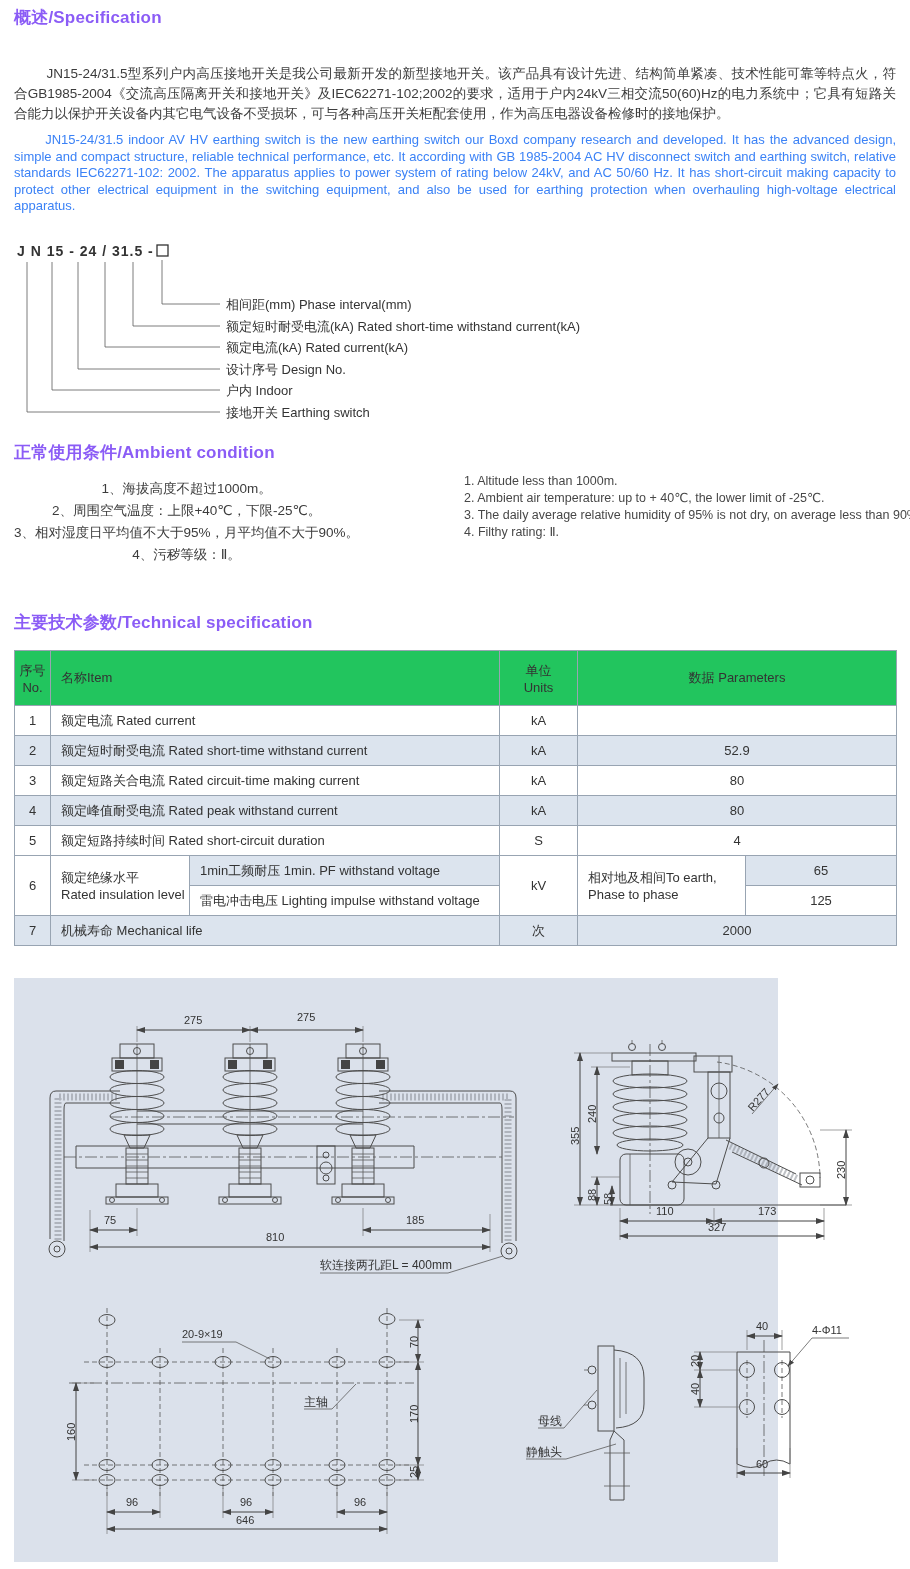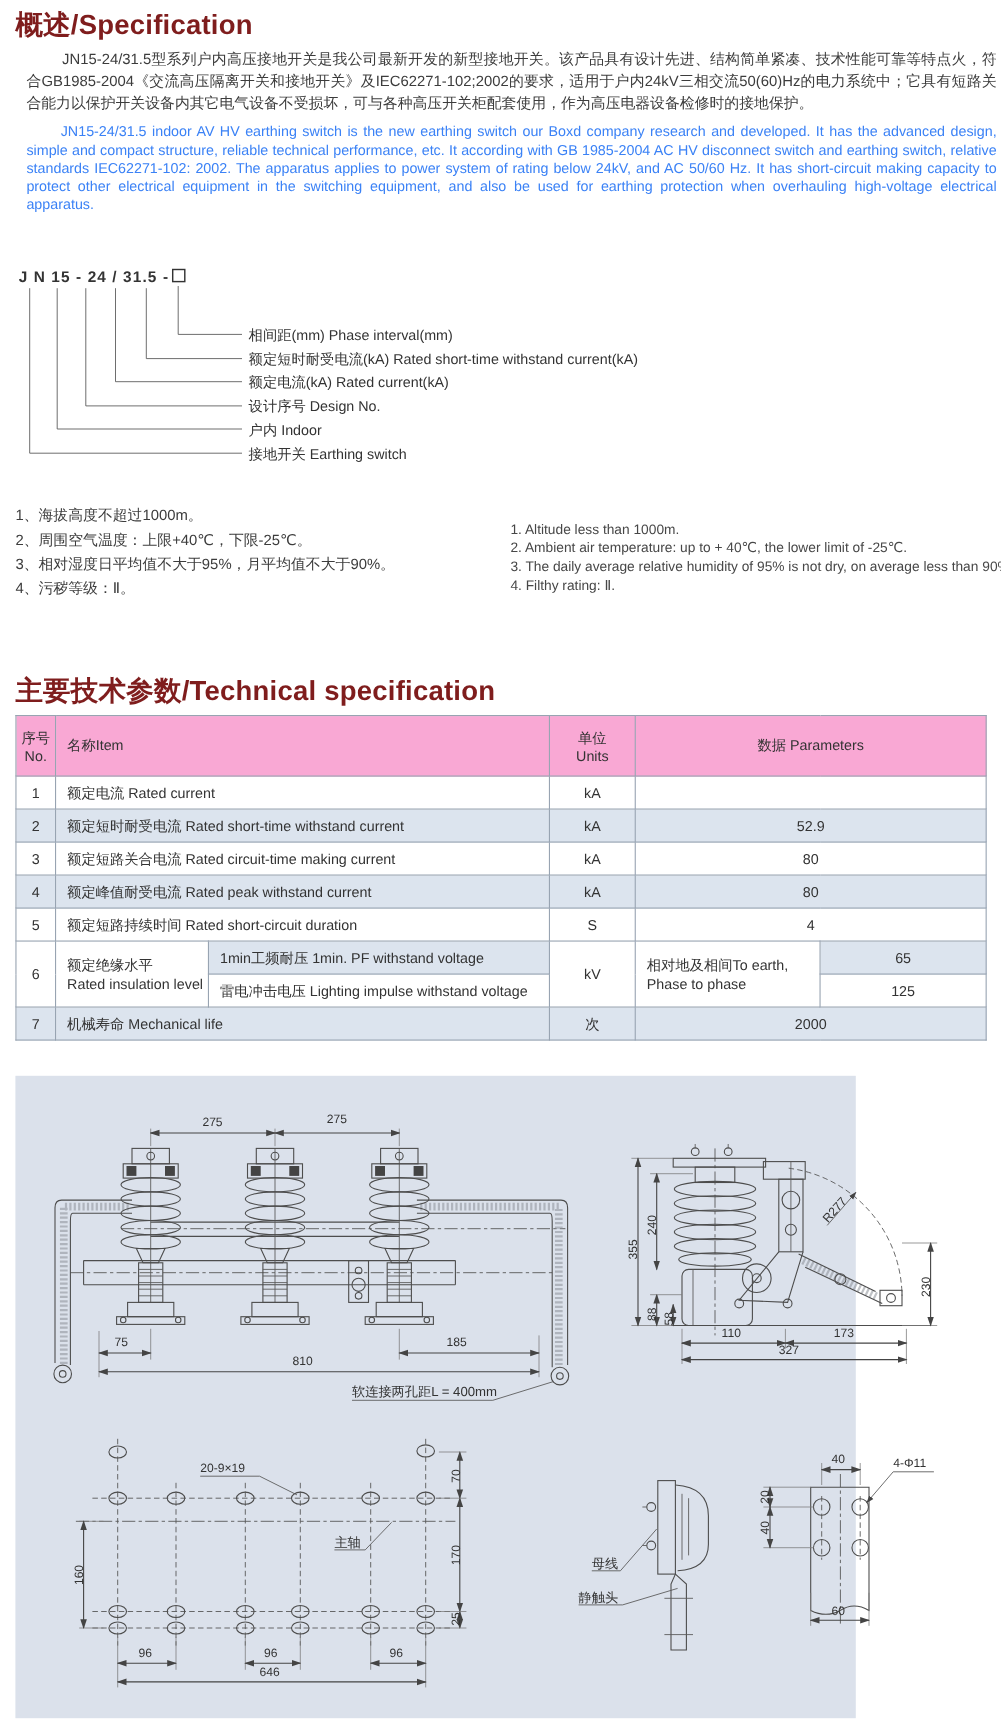--- a/index.html
+++ b/index.html
@@ -1,28 +1,28 @@
 <!DOCTYPE html>
 <html><head>
 <meta charset="utf-8">
 <style>
   html,body{margin:0;padding:0;background:#fff;}
   body{font-family:"Liberation Sans","DejaVu Sans",sans-serif;color:#3c3c3c;}
   #page{position:relative;width:910px;height:1569px;background:#fff;overflow:hidden;}
-  .h-blue{position:absolute;left:14px;color:#7f1d1d;font-weight:bold;font-size:25px;letter-spacing:.2px;white-space:nowrap;}
-  .para{position:absolute;left:24px;width:882px;font-size:13.5px;line-height:20px;text-align:justify;color:#3c3c3c;}
+  .h-blue{position:absolute;left:14px;color:#8b5cf6;font-weight:bold;font-size:17px;letter-spacing:.2px;white-space:nowrap;}
+  .para{position:absolute;left:14px;width:882px;font-size:13.5px;line-height:20px;text-align:justify;color:#3c3c3c;margin-top:20px;}
   .para.en{font-size:13px;line-height:16.5px;color:#3b82f6;}
   .indent{text-indent:2.4em;display:block;}
   .amb{position:absolute;font-size:13.5px;line-height:22px;color:#3c3c3c;}
   .amb.en{font-size:12.5px;line-height:17px;color:#474747;}
   .amb div{white-space:nowrap;}
   table.spec{position:absolute;left:14px;top:650px;border-collapse:collapse;table-layout:fixed;width:882px;font-size:13px;color:#333;}
   table.spec td{border:1px solid #98a4b2;padding:2px 4px;text-align:center;vertical-align:middle;height:25px;}
   table.spec td.item{text-align:left;padding-left:10px;}
-  table.spec tr.hd td{height:50px;background:#f9a8d4;}
+  table.spec tr.hd td{height:50px;background:#22c55e;}
   .shade{background:#dce4ee;}
   #panel{position:absolute;left:14px;top:978px;width:764px;height:584px;background:#dbe1eb;}
   svg text{font-family:"Liberation Sans","DejaVu Sans",sans-serif;}
   .ln{fill:none;stroke:#4d4d4d;stroke-width:1;}
   .lt{fill:none;stroke:#5a5a5a;stroke-width:.8;}
   .dim{stroke:#444;stroke-width:1;fill:none;marker-start:url(#arr);marker-end:url(#arr);}
   .ext{stroke:#7a7a7a;stroke-width:.7;}
   .dsh{fill:none;stroke:#555;stroke-width:.8;stroke-dasharray:5 3;}
   .cl{fill:none;stroke:#555;stroke-width:.8;stroke-dasharray:12 3 3 3;}
   .dtx{font-size:11px;fill:#333;}
@@ -55,21 +55,22 @@
     <polyline class="lt" points="38,22 38,150 206,150"></polyline>
     <polyline class="lt" points="13,22 13,172 206,172"></polyline>
     <text class="mtxt" x="212" y="69">相间距(mm) Phase interval(mm)</text>
     <text class="mtxt" x="212" y="91">额定短时耐受电流(kA) Rated short-time withstand current(kA)</text>
     <text class="mtxt" x="212" y="112">额定电流(kA) Rated current(kA)</text>
     <text class="mtxt" x="212" y="134">设计序号 Design No.</text>
     <text class="mtxt" x="212" y="155">户内 Indoor</text>
     <text class="mtxt" x="212" y="177">接地开关 Earthing switch</text>
   </svg>
 
-  <div class="amb" style="left:14px;top:458px;">
+  <div class="h-blue" style="top:441px;">正常使用条件/Ambient condition</div>
+  <div class="amb" style="left:14px;top:478px;text-align:center;">
     <div>1、海拔高度不超过1000m。</div>
     <div>2、周围空气温度：上限+40℃，下限-25℃。</div>
     <div>3、相对湿度日平均值不大于95%，月平均值不大于90%。</div>
     <div>4、污秽等级：Ⅱ。</div>
   </div>
   <div class="amb en" style="left:464px;top:473px;">
     <div>1. Altitude less than 1000m.</div>
     <div>2. Ambient air temperature: up to + 40℃, the lower limit of -25℃.</div>
     <div>3. The daily average relative humidity of 95% is not dry, on average less than 90%.</div>
     <div>4. Filthy rating: Ⅱ.</div>

